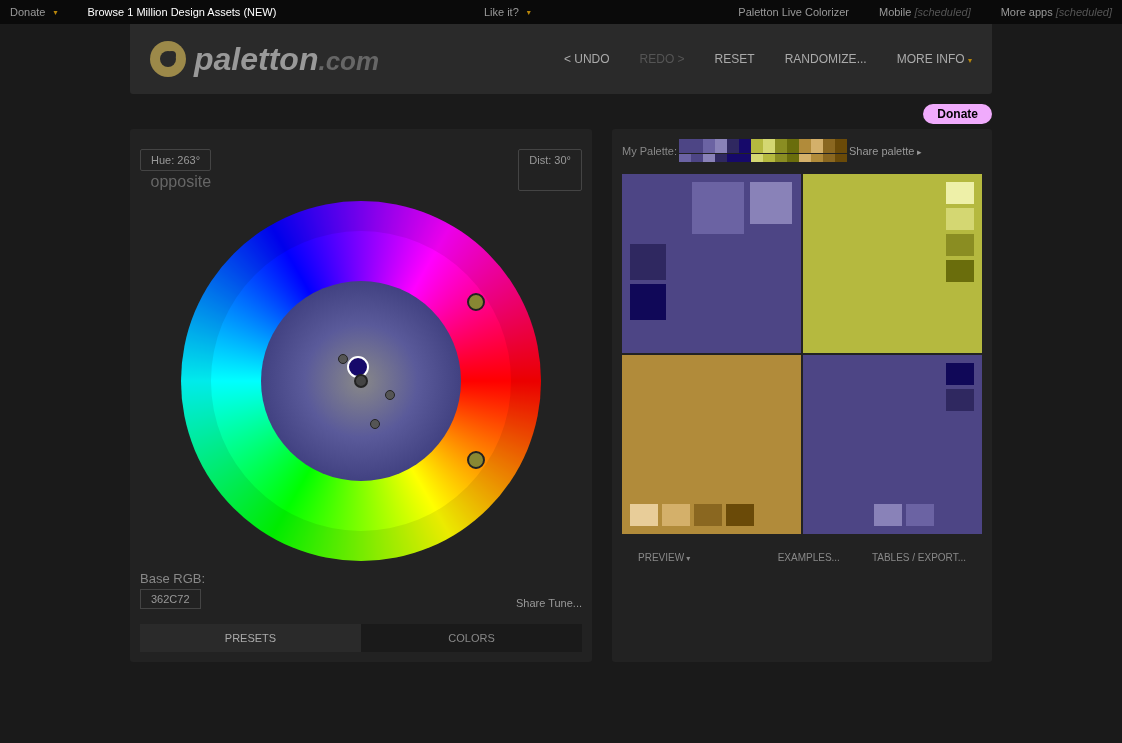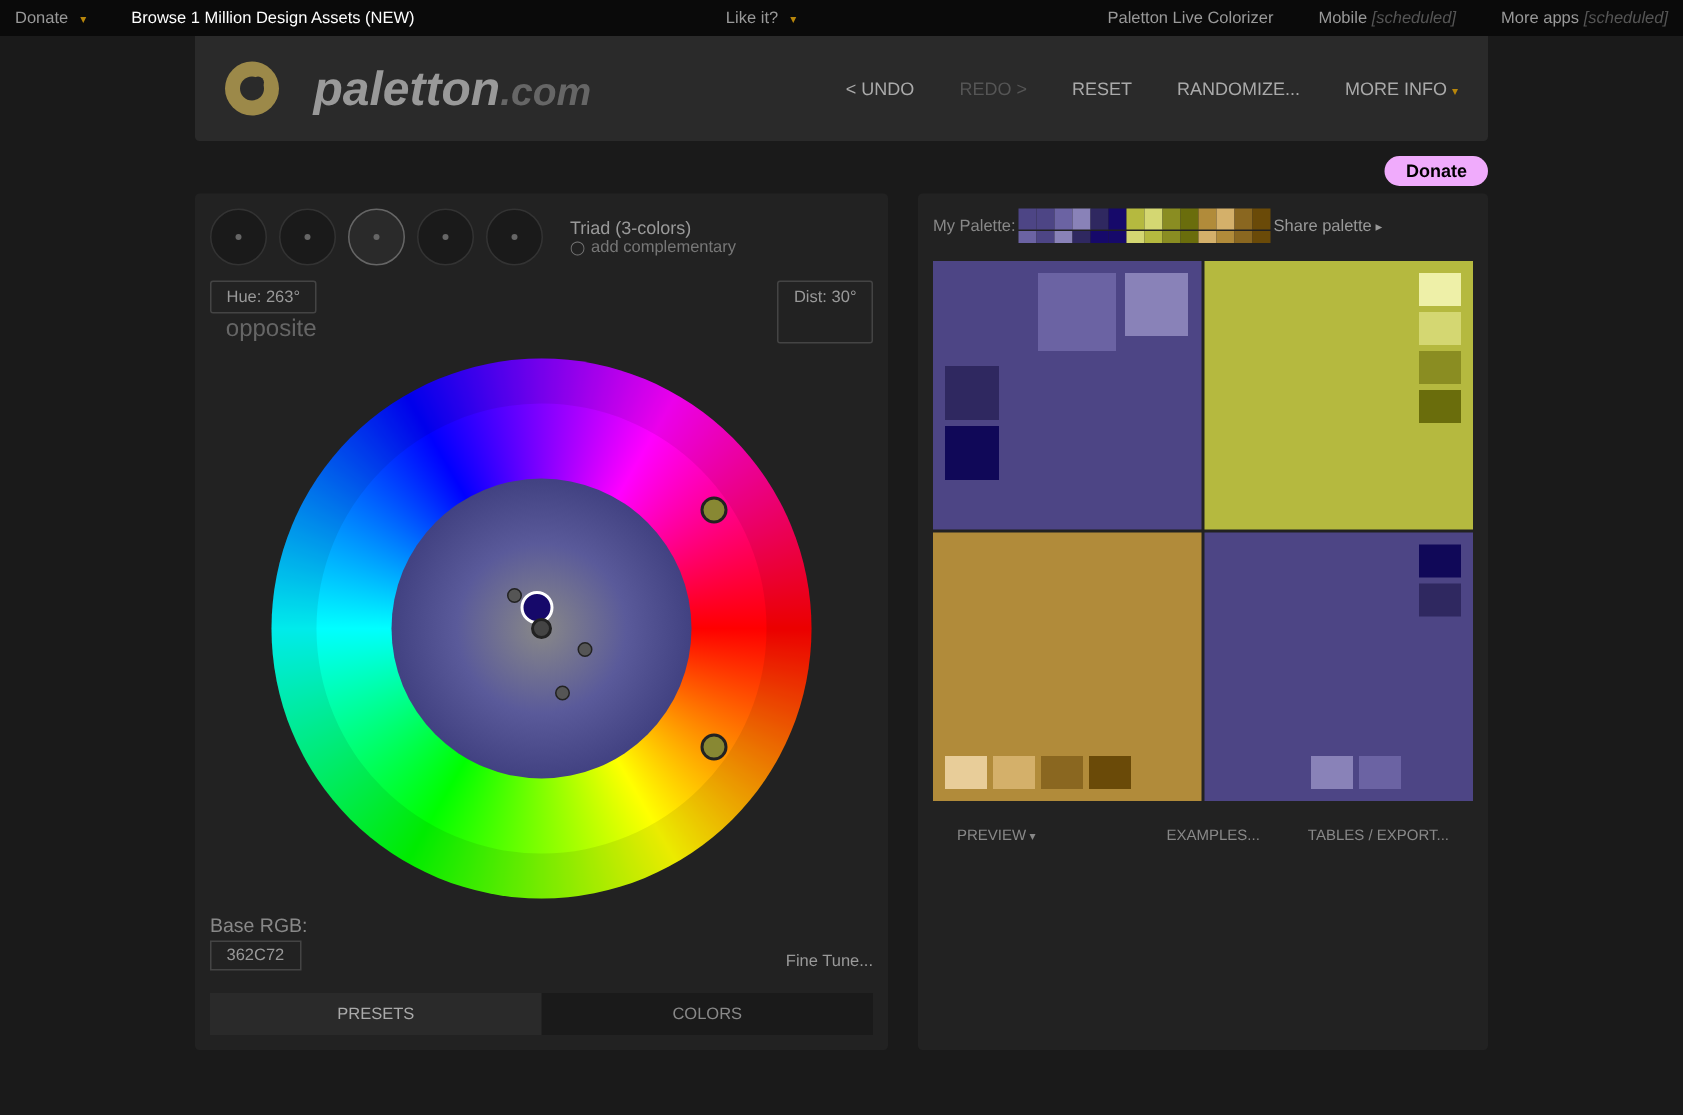--- a/index.html
+++ b/index.html
@@ -4,21 +4,21 @@
 <style>
 html,body{margin:0;padding:0;background:#1a1a1a;font-family:Arial,Helvetica,sans-serif;color:#888;font-size:12px;width:1122px;height:743px;overflow:hidden}
 .topbar{background:#0a0a0a;height:24px;display:flex;align-items:center;padding:0 10px;gap:30px;font-size:11px;color:#999}
 .topbar .item{cursor:pointer;display:flex;align-items:center;gap:4px}
 .topbar .item.white{color:#fff}
 .topbar .sched{color:#555;font-style:italic}
 .topbar .drop::after{content:'▾';font-size:8px;margin-left:4px;color:#b8860b}
 .spacer{flex:1}
 
 .header{background:#2a2a2a;height:70px;display:flex;align-items:center;padding:0 20px;margin:0 130px;border-radius:0 0 3px 3px}
-.logo{display:flex;align-items:center;gap:23px}
+.logo{display:flex;align-items:center;gap:8px}
 .logo-ic{width:36px;height:36px;border-radius:50%;background:#9c8949;display:flex;align-items:center;justify-content:center}
 .logo-ic::before{content:'';width:16px;height:16px;border-radius:50%;background:#2a2a2a;box-shadow:4px -4px 0 -4px #2a2a2a}
 .logo-txt{font-size:32px;font-weight:bold;color:#999;font-style:italic}
 .logo-txt .com{color:#666;font-size:26px}
 .hdr-actions{margin-left:auto;display:flex;gap:30px;align-items:center;font-size:12px;color:#aaa}
 .hdr-actions span{cursor:pointer}
 .hdr-actions .dim{color:#555}
 
 .donate-row{display:flex;justify-content:flex-end;margin:10px 130px 5px}
 .donate{background:#f0abfc;color:#000;padding:3px 14px;border-radius:10px;font-weight:bold;font-size:12px;cursor:pointer}
@@ -120,31 +120,20 @@
     <span><span>MORE INFO</span> <span style="color:#b8860b;font-size:8px">▾</span></span>
   </div>
 </div>
 
 <div class="donate-row">
   <div class="donate">Donate</div>
 </div>
 
 <div class="main">
   <div class="left">
-    <div class="scheme-row">
-      <div class="scheme-ic"></div>
-      <div class="scheme-ic"></div>
-      <div class="scheme-ic active"></div>
-      <div class="scheme-ic"></div>
-      <div class="scheme-ic"></div>
-      <div style="margin-left:10px">
-        <div class="scheme-label">Triad (3-colors)</div>
-        <div class="scheme-sub">add complementary</div>
-      </div>
-    </div>
 
     <div class="hue-row">
       <div>
         <div class="info-btn">Hue: 263°</div>
         <div class="info-lbl">opposite</div>
       </div>
       <div class="info-btn">Dist: 30°</div>
     </div>
 
     <div class="wheel-wrap">
@@ -158,21 +147,21 @@
       <div class="dot sm1"></div>
       <div class="dot sm2"></div>
       <div class="dot sm3"></div>
     </div>
 
     <div class="rgb-row">
       <div>
         <div class="rgb-lbl">Base RGB:</div>
         <div class="rgb-val">362C72</div>
       </div>
-      <div class="fine">Fine Tune...</div>
+      <div class="fine">Share Tune...</div>
     </div>
 
     <div class="tabs">
       <div class="tab active">PRESETS</div>
       <div class="tab">COLORS</div>
     </div>
   </div>
 
   <div class="right">
     <div class="strip-row">

